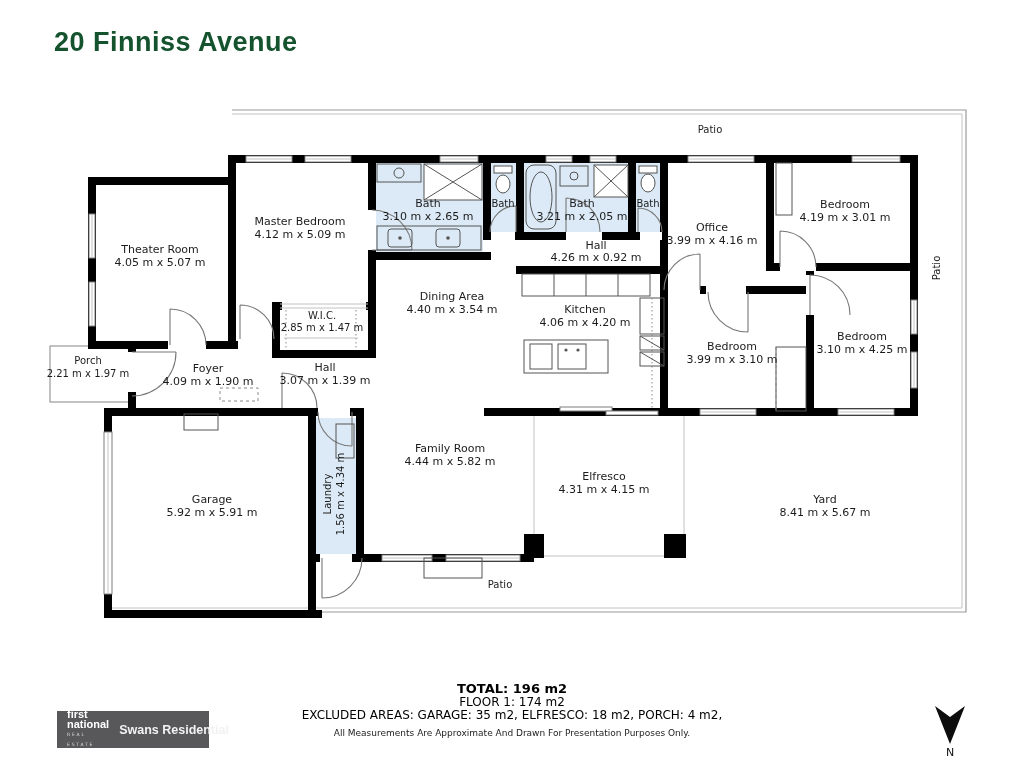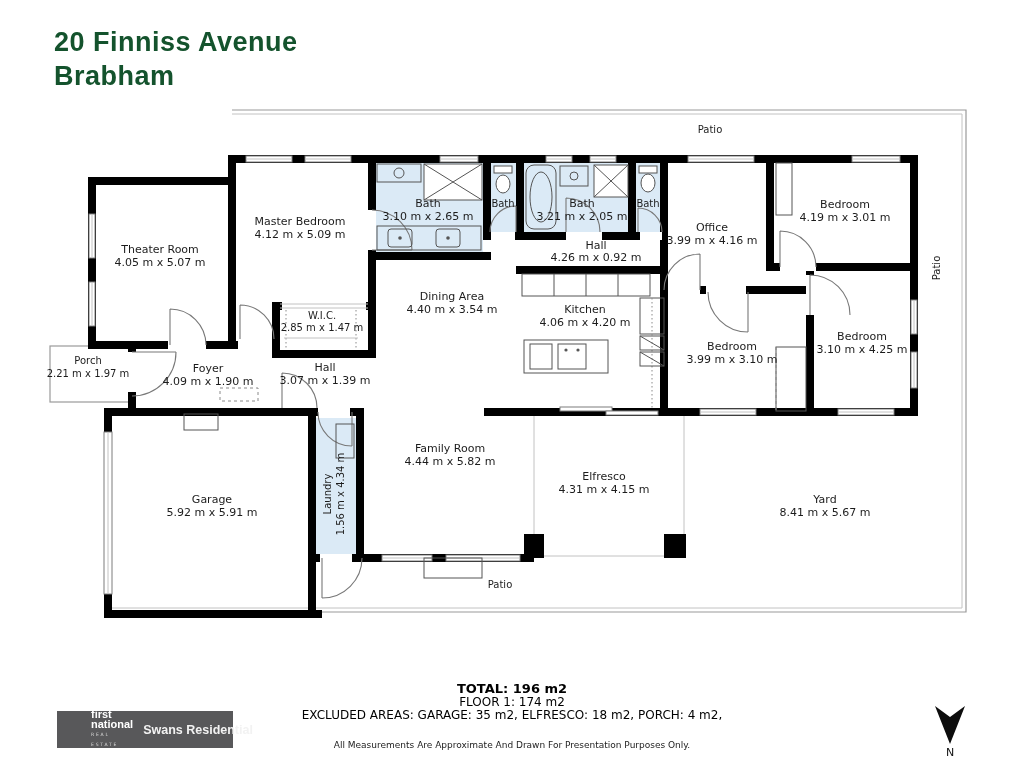--- a/index.html
+++ b/index.html
@@ -18,37 +18,36 @@
   .fixnf{fill:none;stroke:#555;stroke-width:1;}
   .door{fill:none;stroke:#787878;stroke-width:1.1;}
   .dash{fill:none;stroke:#8a8a8a;stroke-width:1;stroke-dasharray:3 3;}
   .dots{fill:none;stroke:#8a8a8a;stroke-width:1;stroke-dasharray:1.5 2.5;}
   text{fill:#1c1c1c;}
   .lbl{font-size:11px;text-anchor:middle;}
   .lbls{font-size:10px;text-anchor:middle;}
   .footer{position:absolute;left:0;top:681px;width:1024px;text-align:center;color:#000;}
   .footer .f-total{font-size:13px;font-weight:700;}
   .footer .f-line{font-size:12px;line-height:13px;}
-  .footer .f-disc{font-size:9px;margin-top:18px;color:#222;}
-  .logo{position:absolute;left:57px;top:711px;width:176px;height:37px;background:#58585a;
-        display:flex;align-items:center;padding:0 24px;box-sizing:border-box;color:#fff;}
+  .footer .f-disc{font-size:9px;margin-top:6px;color:#222;}
+  .logo{position:absolute;left:57px;top:711px;width:152px;height:37px;background:#58585a;
+        display:flex;align-items:center;padding:0 0;box-sizing:border-box;color:#fff;}
   .logo .sep{width:1px;height:26px;background:#ffffff;margin:0 5px;opacity:.85;}
   .logo .brand{display:flex;flex-direction:column;line-height:10px;}
   .logo .brand b{font-family:"Liberation Sans",sans-serif;font-size:11px;font-weight:700;}
   .logo .brand .tag{font-size:4.5px;letter-spacing:1.8px;color:#d9d9d9;margin-top:1px;}
   .logo .agency{font-family:"Liberation Sans",sans-serif;font-size:12.5px;font-weight:700;color:#f2f2f2;white-space:nowrap;}
   .compass{position:absolute;left:928px;top:700px;width:44px;height:58px;text-align:center;}
   .compass .n{font-size:11px;color:#111;margin-top:-2px;}
 </style>
 </head>
 <body>
 
 <div class="page-title">
   <div>20 Finniss Avenue</div>
-  <div>Brabham</div>
 </div>
 
 <svg class="plan" width="1024" height="768" viewBox="0 0 1024 768">
 
   <g>
     <path class="thin" d="M232,110 H966 V612 H104"></path>
     <path class="thin2" d="M232,114 H962 V608 H108"></path>
     <rect class="thin" x="50" y="346" width="80" height="56"></rect>
     <line class="thin2" x1="534" y1="416" x2="534" y2="556"></line>
     <line class="thin2" x1="534" y1="556" x2="684" y2="556"></line>

